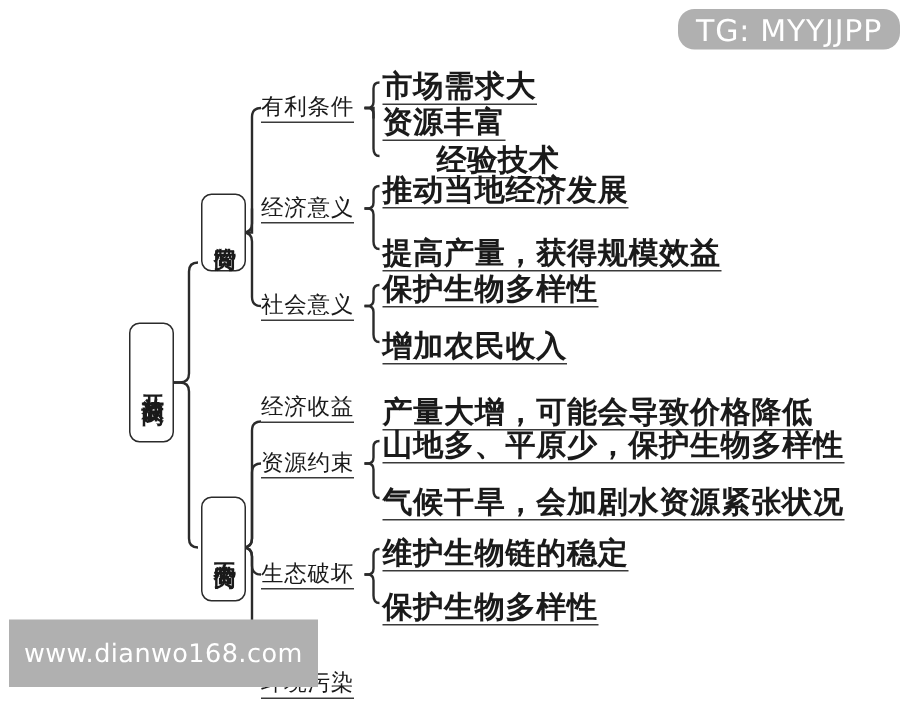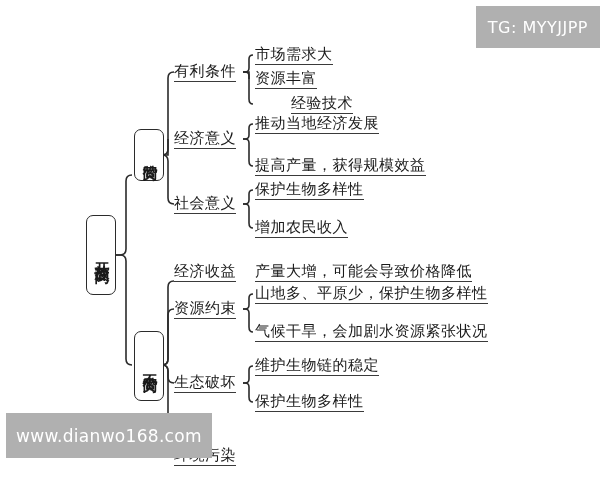--- a/index.html
+++ b/index.html
@@ -32,22 +32,22 @@
     line-height: 1;
     letter-spacing: 0.5px;
   }
 
   .lvl2 {
     font-size: 15px;
     font-weight: 400;
   }
 
   .leaf {
-    font-size: 15px;
-    font-weight: 400;
+    font-size: 20px;
+    font-weight: 700;
   }
 
   .underline {
     border-bottom: 1.4px solid #3a3a3a;
     padding-bottom: 2px;
   }
 
   
   .vnode {
     position: absolute;
@@ -76,24 +76,25 @@
     background: #b0b0b0;
     color: #ffffff;
     font-family: "DejaVu Sans", "Liberation Sans", sans-serif;
     display: flex;
     align-items: center;
     box-sizing: border-box;
   }
   #wm-tg {
     top: 6px;
     right: 0px;
-    height: 42px;
+    height: 27px;
     padding: 0 12px;
-    font-size: 16px;
+    font-size: 20px;
     letter-spacing: 0.5px;
+    border-radius: 11px;
   }
   #wm-url {
     left: 6px;
     bottom: 22px;
     height: 45px;
     padding: 0 10px;
     font-size: 17px;
     letter-spacing: 0.3px;
   }
 </style>

